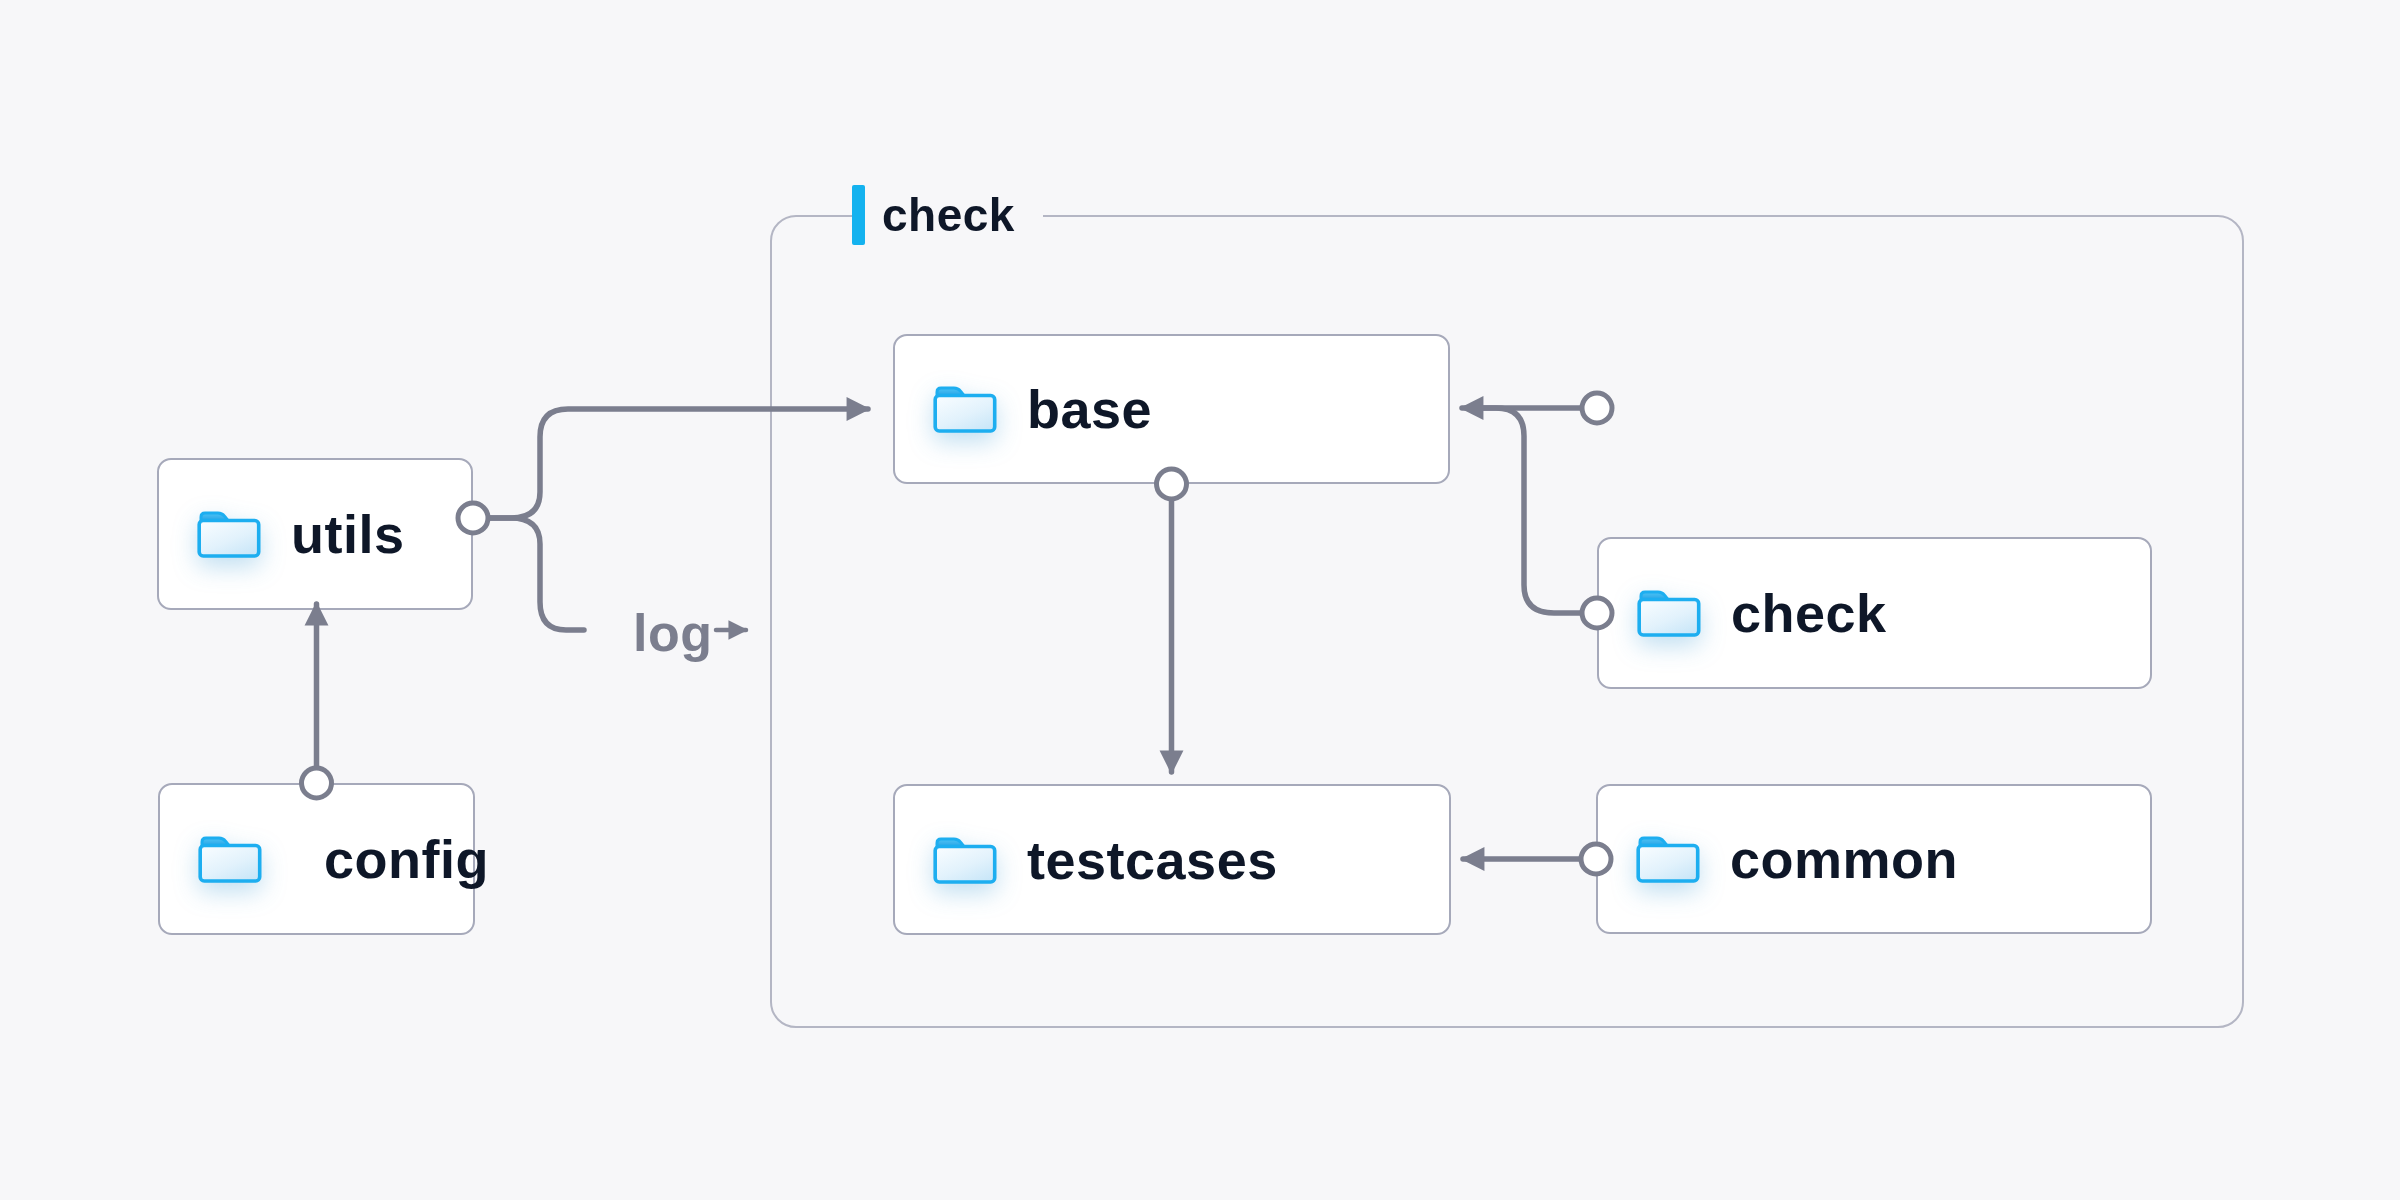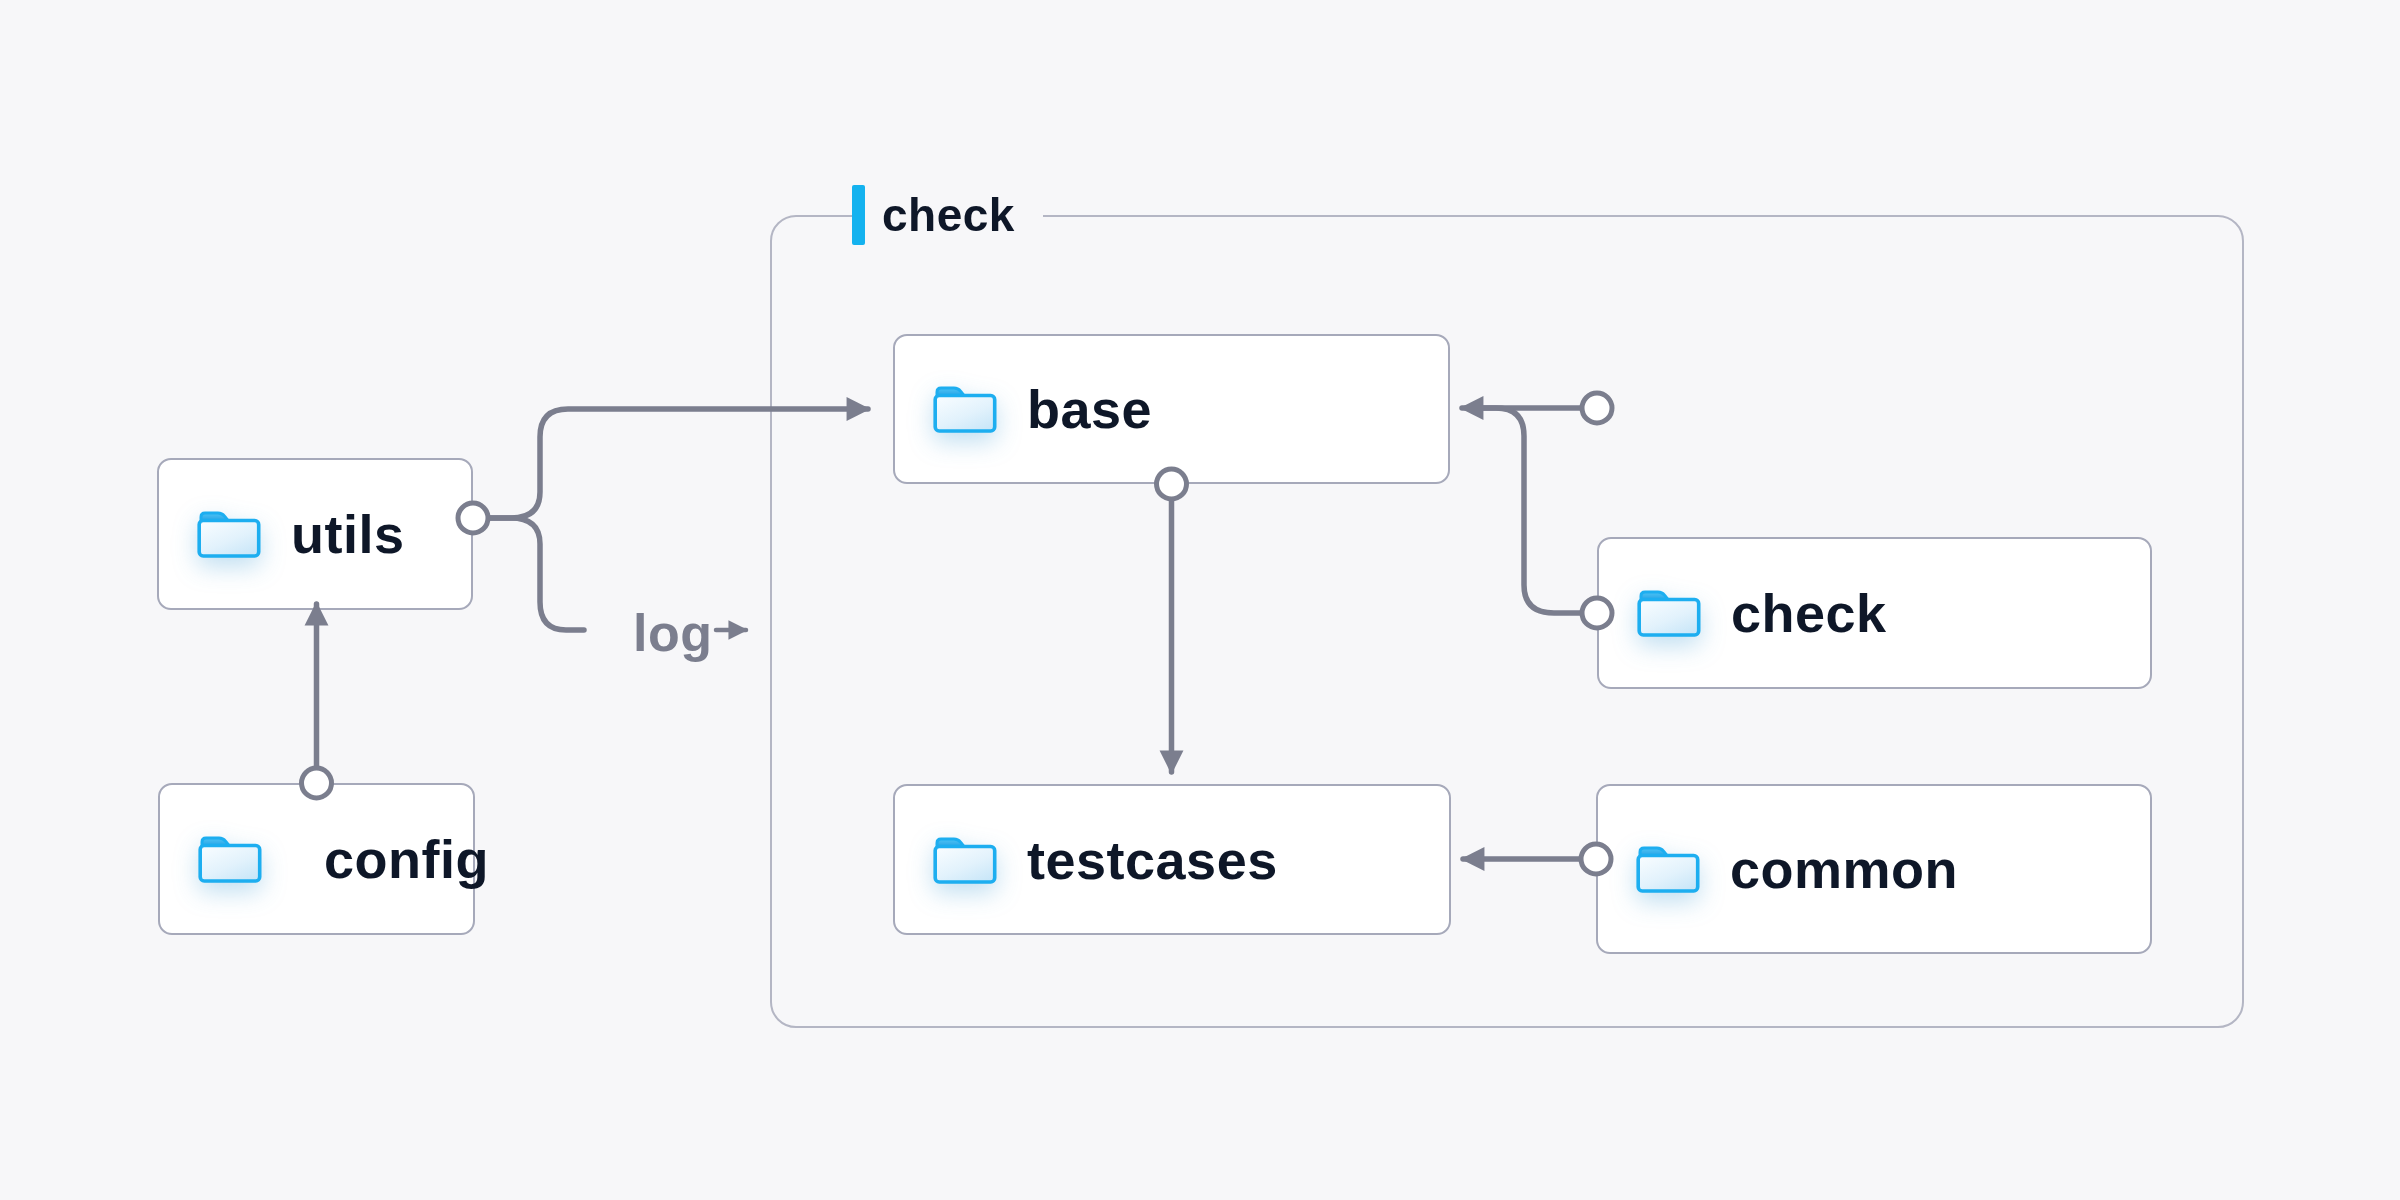--- a/index.html
+++ b/index.html
@@ -61,21 +61,21 @@
     width:66px;height:50px;
     flex:0 0 66px;
     filter:drop-shadow(0 9px 12px rgba(32,140,205,.28));
   }
   #node-utils    {left:157px; top:442px; width:316px; height:152px;margin-top:16px;}
   #node-config   {left:158px; top:783px; width:317px; height:152px;gap:32px;}
   #node-base     {left:893px; top:334px; width:557px; height:150px;}
   #node-testcases{left:893px; top:784px; width:558px; height:151px;}
   #node-pymilvus {left:1597px;top:333px; width:555px; height:150px;}
   #node-check    {left:1597px;top:537px; width:555px; height:152px;}
-  #node-common   {left:1596px;top:784px; width:556px; height:170px;}
+  #node-common   {left:1596px;top:784px; width:556px; height:150px;}
   
   .connectors{
     position:absolute;left:0;top:0;width:2400px;height:1200px;
     z-index:3;pointer-events:none;
   }
   .edge{stroke:#7b7e8e;stroke-width:5.5;fill:none;stroke-linecap:round;}
   .edge-thin{stroke:#7b7e8e;stroke-width:4.5;fill:none;stroke-linecap:round;}
   .dot{stroke:#7b7e8e;stroke-width:5;fill:#ffffff;}
   
   .edge-label{

